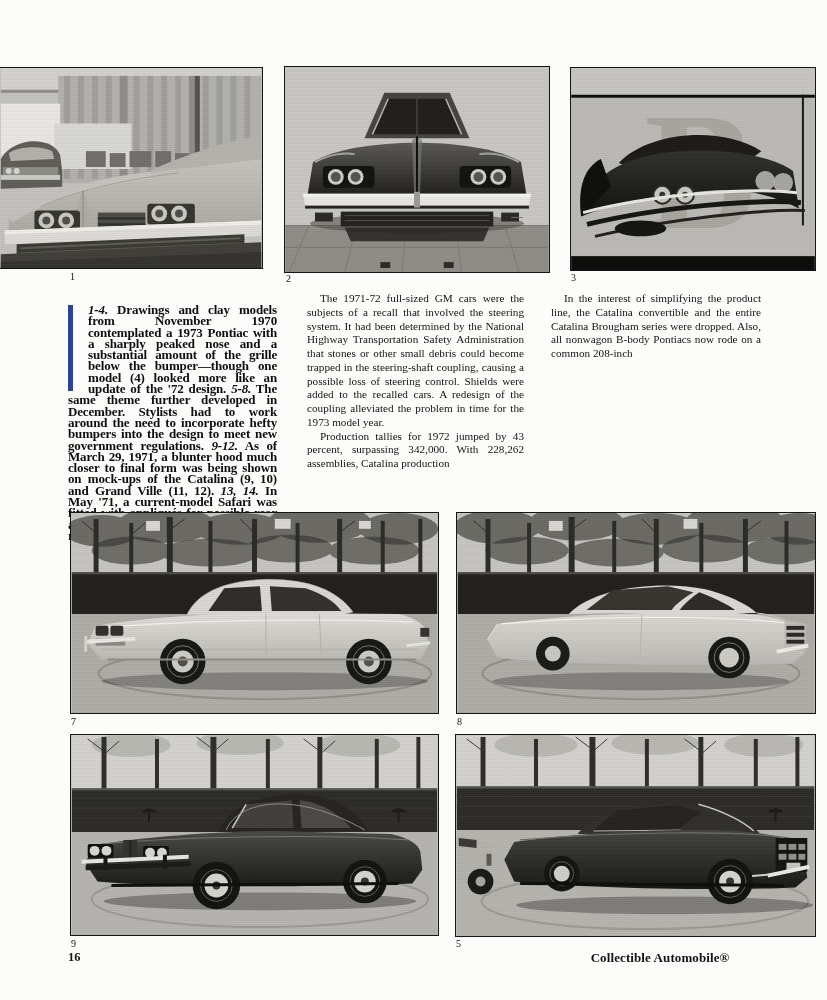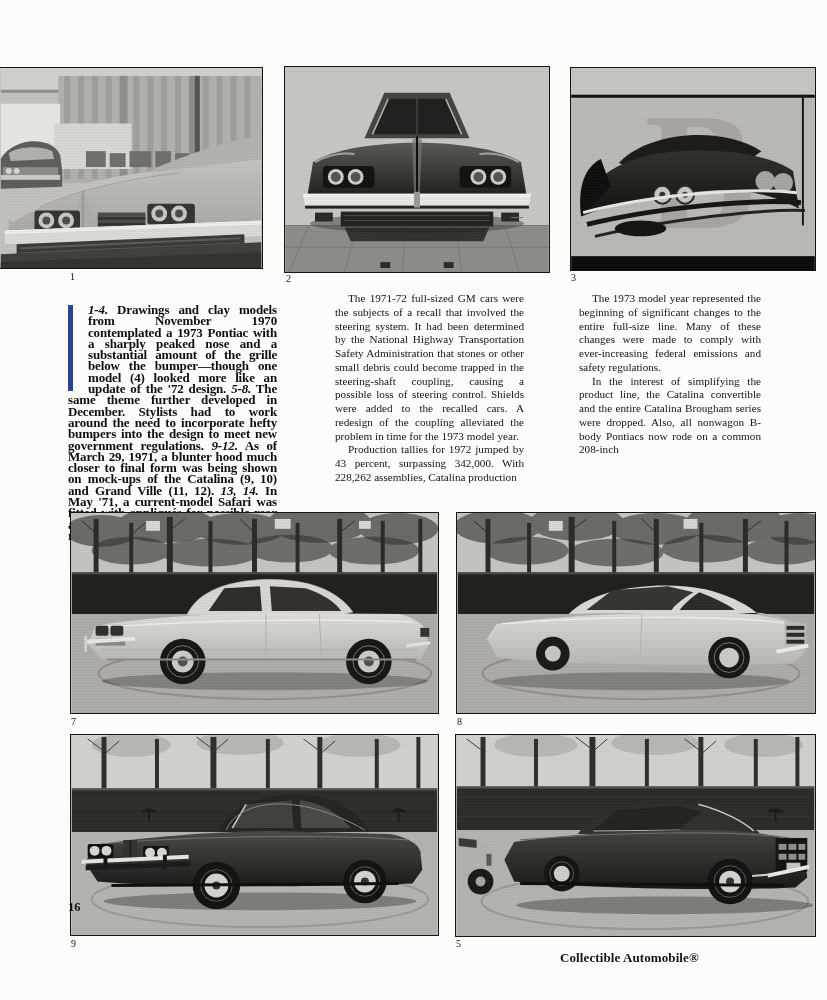--- a/index.html
+++ b/index.html
@@ -14,23 +14,23 @@
         font-family:Liberation Serif, serif;font-weight:bold;font-size:13px;
         line-height:11.3px;letter-spacing:-0.15px;text-align:justify;color:#0e0e0e;}
   .caption i{font-style:italic;}
   .capfloat{float:left;width:20px;height:90px;}
   .capbar{display:block;width:5px;height:86px;margin-top:1px;background:#2b4396;}
   .bodycol{position:absolute;top:292px;font-size:11.2px;line-height:13.75px;
         text-align:justify;color:#131313;}
   #col1{left:307px;width:217px;}
   #col2{left:551px;width:210px;}
   .bodycol p{margin:0;}
-  .bodycol p.ind{text-indent:13px;margin-left:28px;}
-  .footer-num{position:absolute;left:68px;top:900px;font-size:12.5px;font-weight:bold;}
-  .footer-brand{position:absolute;left:560px;top:950px;width:200px;text-align:left;
+  .bodycol p.ind{text-indent:13px;}
+  .footer-num{position:absolute;left:68px;top:950px;font-size:12.5px;font-weight:bold;}
+  .footer-brand{position:absolute;left:560px;top:950px;width:200px;text-align:center;
         font-size:13px;font-weight:bold;letter-spacing:.1px;}
   #p1{left:0;top:67px;width:263px;height:202px;border-left:none;}
   #p2{left:284px;top:66px;width:266px;height:207px;}
   #p3{left:570px;top:67px;width:246px;height:204px;}
   #p7{left:70px;top:512px;width:369px;height:202px;}
   #p8{left:456px;top:512px;width:360px;height:202px;}
   #p9{left:70px;top:734px;width:369px;height:202px;}
   #p10{left:455px;top:734px;width:361px;height:203px;}
 </style>
 </head>
@@ -212,21 +212,20 @@
     <span class="capfloat">
         <span class="capbar" style="background: rgb(43, 67, 150);"></span>
       </span><i>1-4.</i><span> Drawings and clay models from November 1970 contemplated a 1973 Pontiac with a sharply peaked nose and a substantial amount of the grille below the bumper—though one model (4) looked more like an update of the '72 design. </span><i>5-8.</i><span> The same theme further developed in December. Stylists had to work around the need to incorporate hefty bumpers into the design to meet new government regulations. </span><i>9-12.</i><span> As of March 29, 1971, a blunter hood much closer to final form was being shown on mock-ups of the Catalina (9, 10) and Grand Ville (11, 12). </span><i>13, 14.</i><span> In May '71, a current-model Safari was fitted with appliqués for possible rear and side trim that was ultimately rejected.</span>
   </p>
 
   <div class="bodycol" id="col1">
     <p class="ind">The 1971-72 full-sized GM cars were the subjects of a recall that involved the steering system. It had been determined by the National Highway Transportation Safety Administration that stones or other small debris could become trapped in the steering-shaft coupling, causing a possible loss of steering control. Shields were added to the recalled cars. A redesign of the coupling alleviated the problem in time for the 1973 model year.</p>
     <p class="ind">Production tallies for 1972 jumped by 43 percent, surpassing 342,000. With 228,262 assemblies, Catalina production</p>
   </div>
   <div class="bodycol" id="col2">
-    <p class="ind">The 1973 model year represented the beginning of significant changes to the entire full-size line. Many of these changes were made to comply with ever-increasing federal emissions and safety regulations.</p>
     <p class="ind">In the interest of simplifying the product line, the Catalina convertible and the entire Catalina Brougham series were dropped. Also, all nonwagon B-body Pontiacs now rode on a common 208-inch</p>
   </div>
 
   <div class="photo" id="p7">
     <svg viewBox="0 0 369 202">
       <defs>
         <linearGradient id="g7a" x1="0" y1="0" x2="0" y2="1">
           <stop offset="0" stop-color="#e0ded9"></stop>
             <stop offset="1" stop-color="#bcbab5"></stop>
         </linearGradient>

